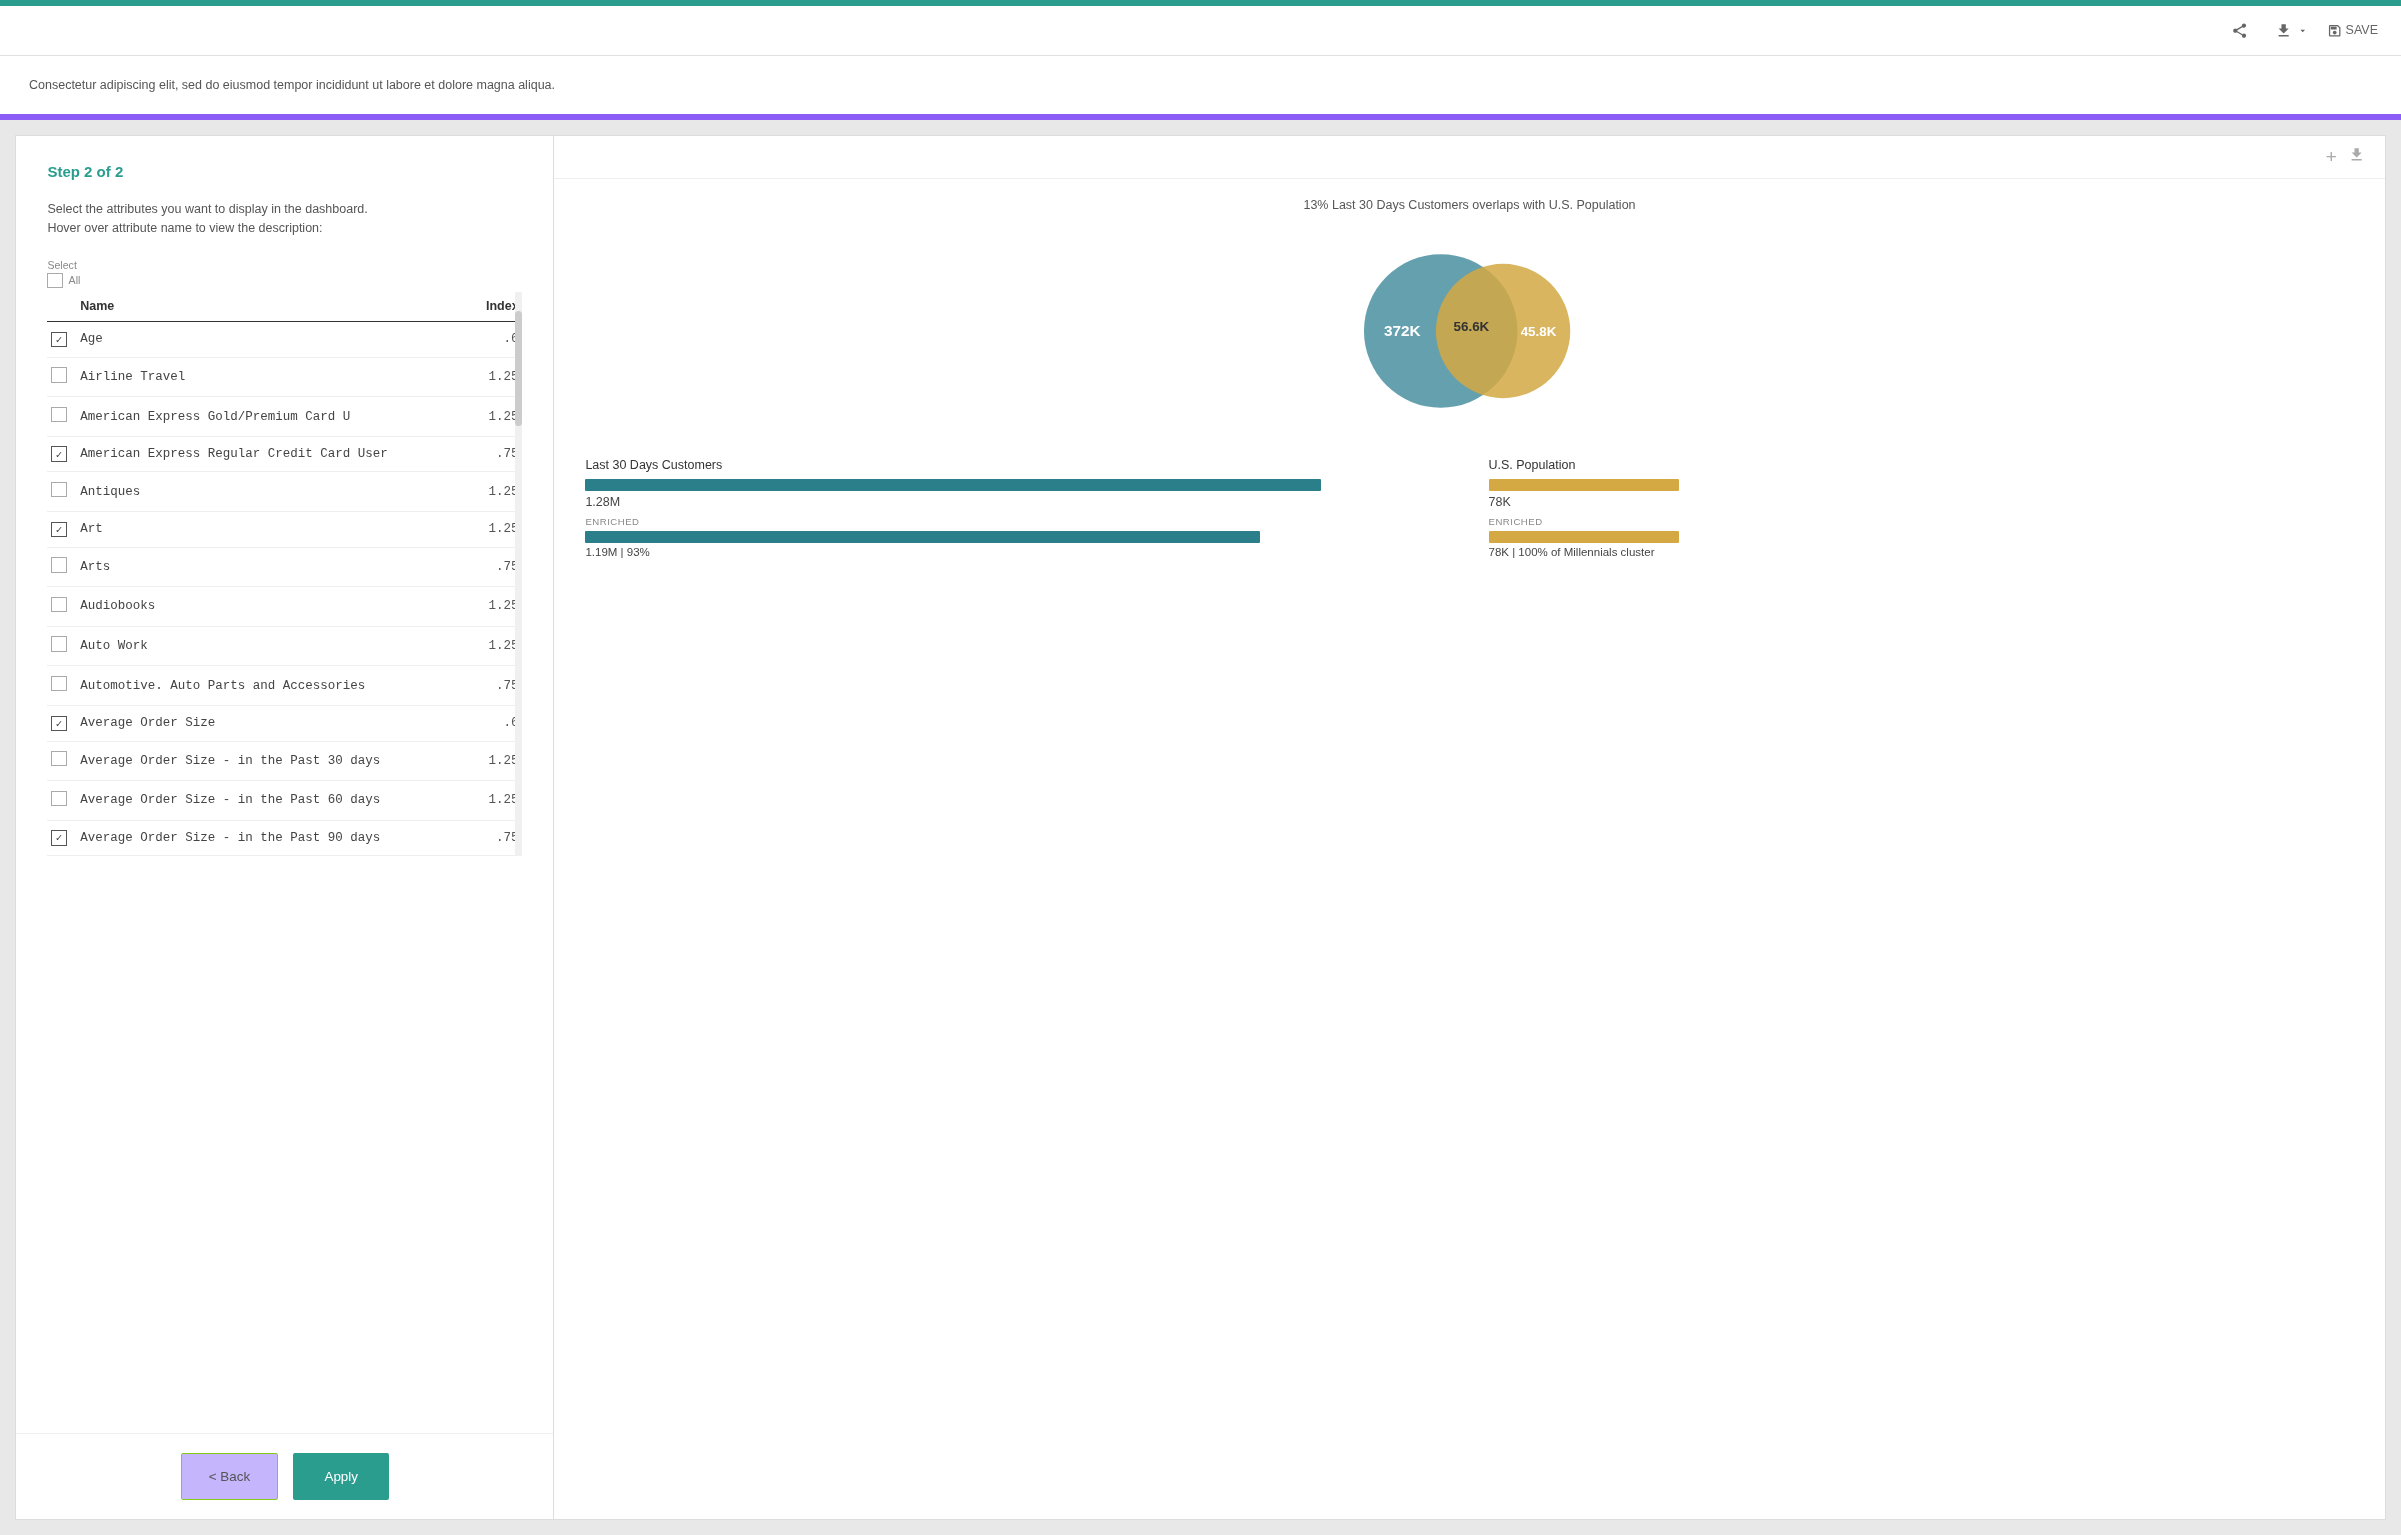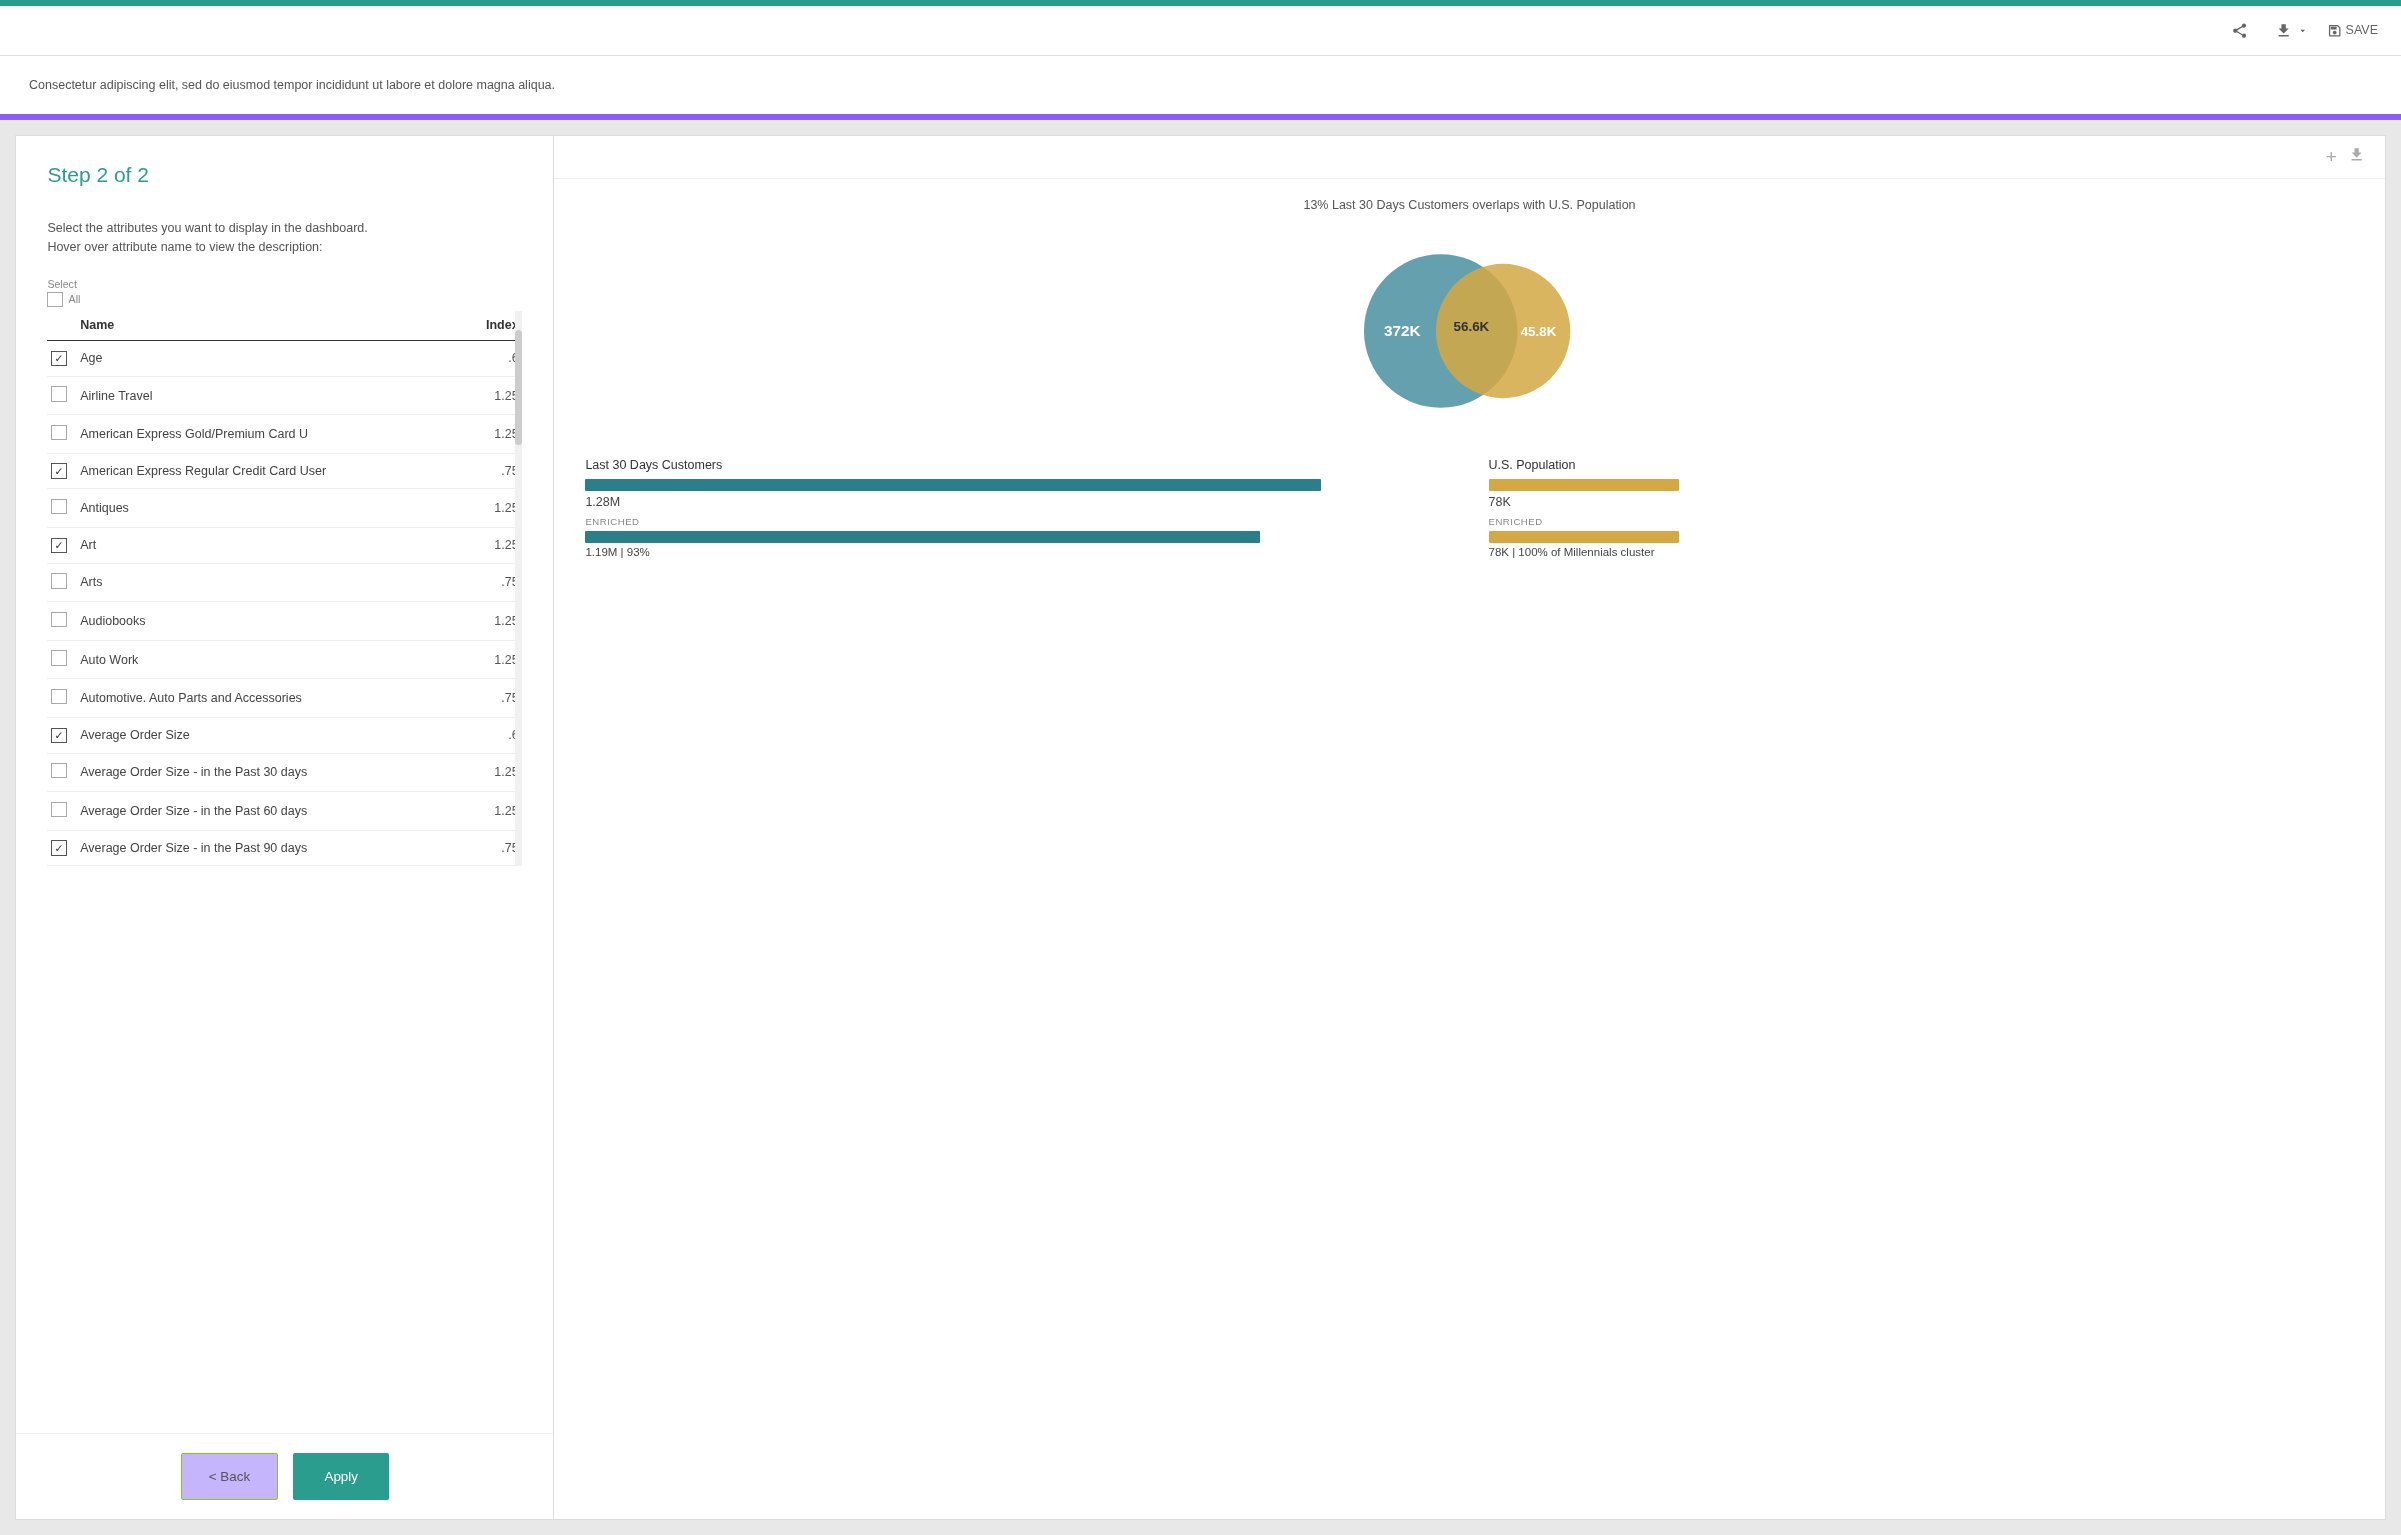--- a/index.html
+++ b/index.html
@@ -83,23 +83,23 @@
       flex-direction: column;
     }
 
     .left-panel-inner {
       padding: 27px 31px 19px 31px;
       flex: 1;
     }
 
     .step-title {
       color: #2a9d8f;
-      font-size: 21px;
-      font-weight: normal;
-      margin-bottom: 32px;
+      font-size: 15px;
+      font-weight: bold;
+      margin-bottom: 20px;
     }
 
     .instructions {
       font-size: 12.5px;
       color: #555;
       margin-bottom: 21px;
       line-height: 1.5;
     }
 
     .select-all-row {
@@ -132,20 +132,21 @@
       border-bottom: 1.9px solid #333;
       text-align: left;
     }
 
     .attributes-table thead th.index-col {
       text-align: right;
     }
 
     .attributes-table tbody tr {
       border-bottom: 1px solid #eee;
+      font-family: Liberation Mono, monospace;
     }
 
     .attributes-table tbody td {
       font-size: 12.5px;
       color: #444;
       padding: 9.6px 3.8px;
       vertical-align: middle;
     }
 
     .attributes-table tbody td.index-val {

